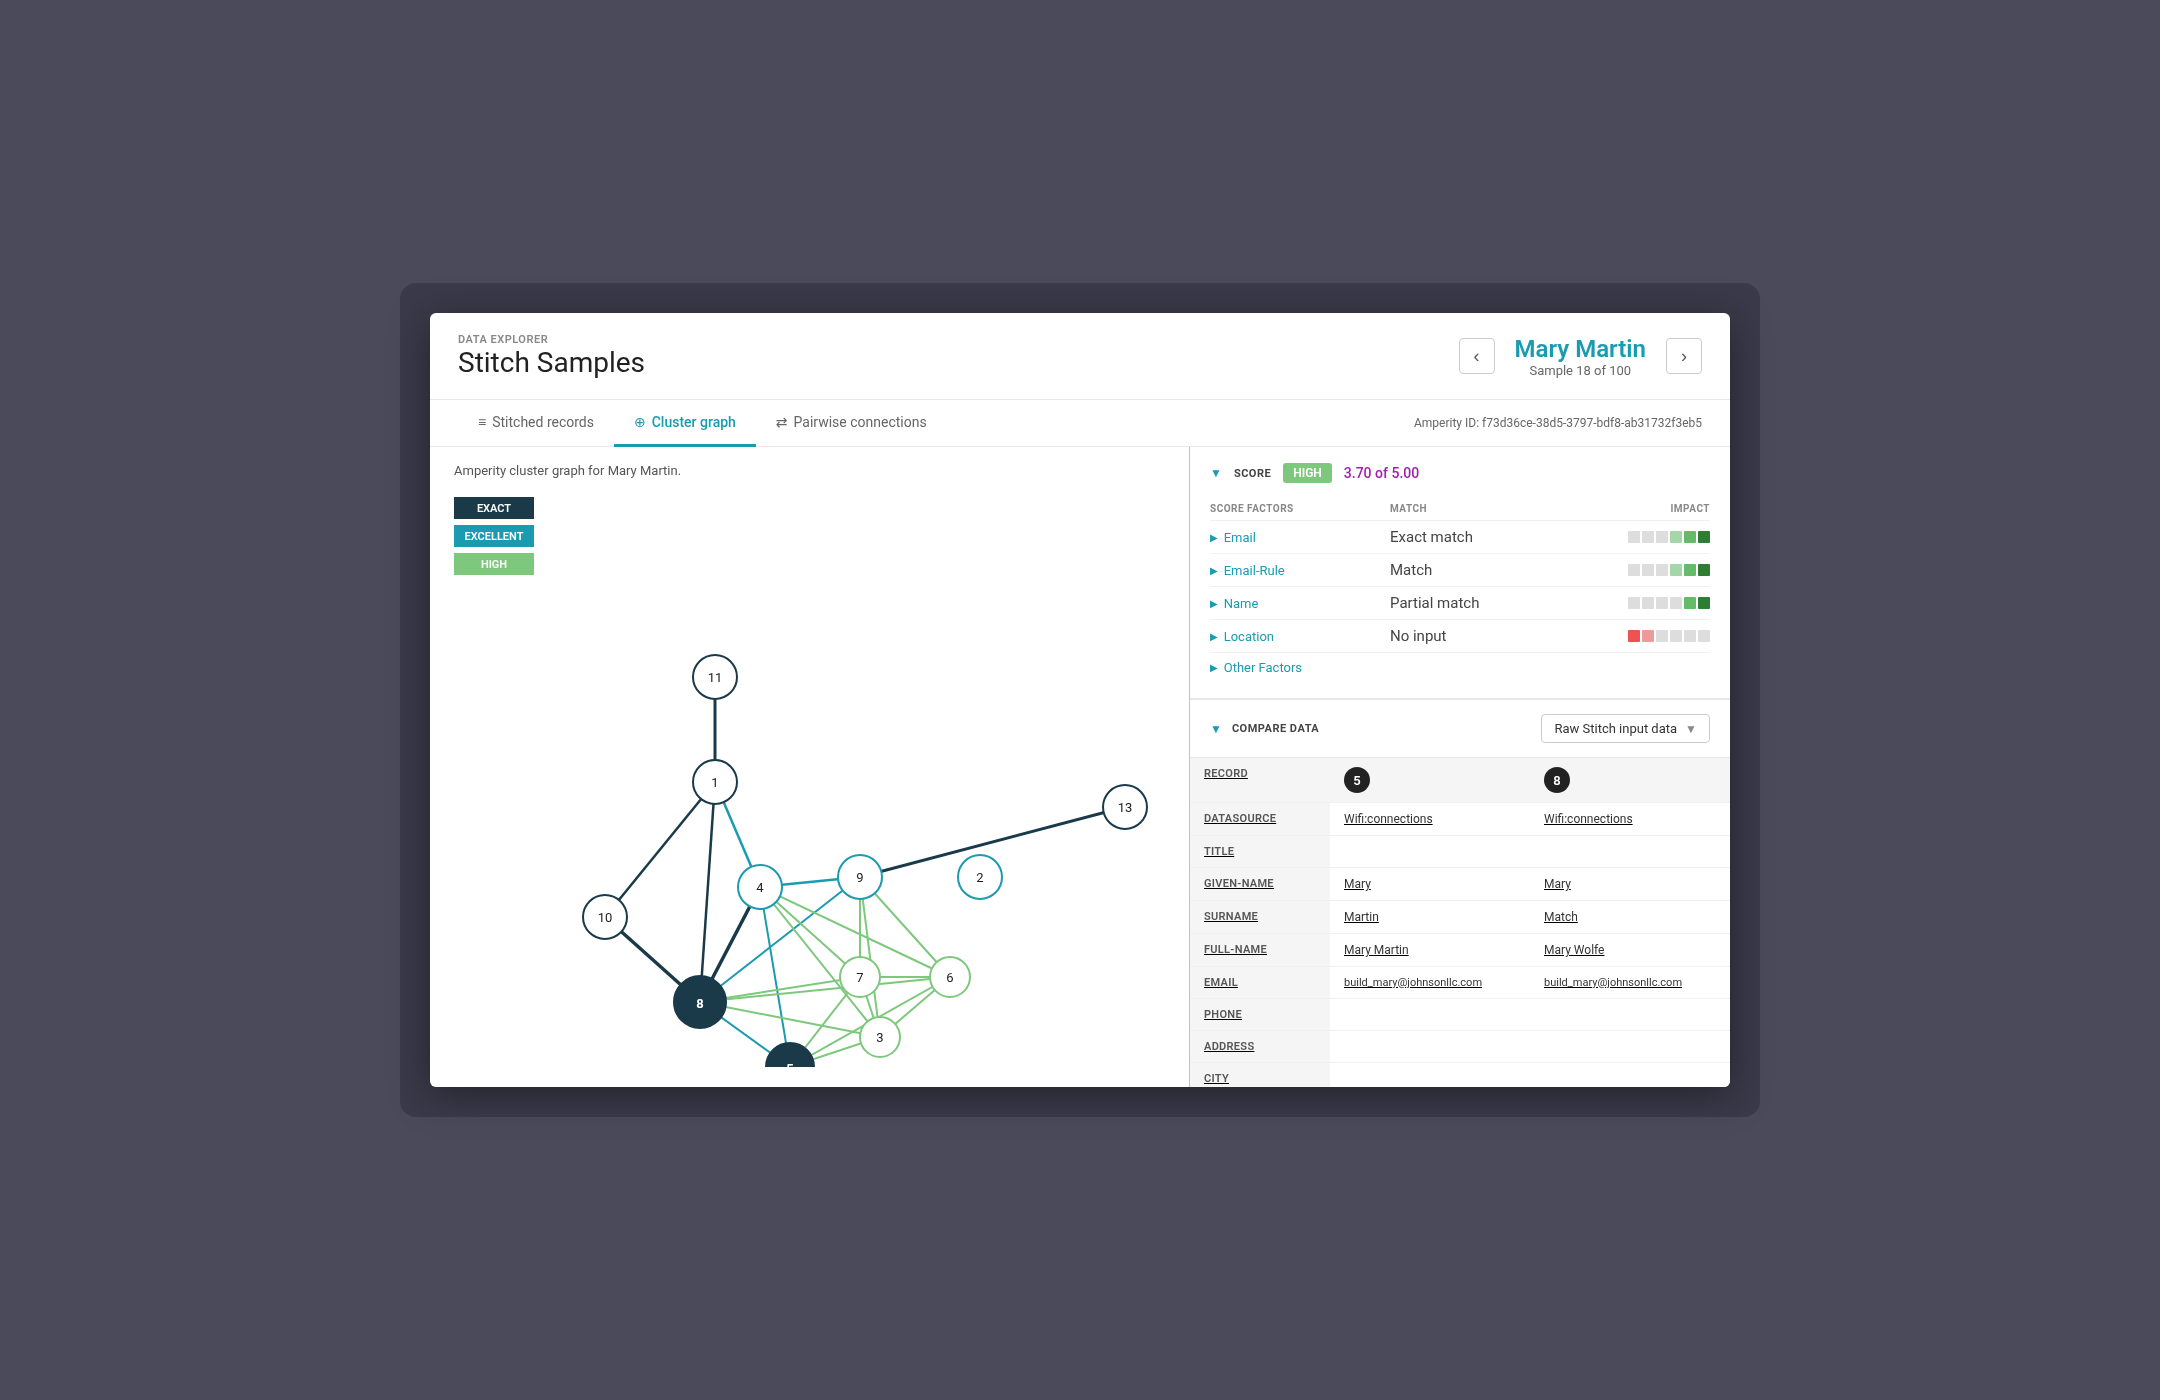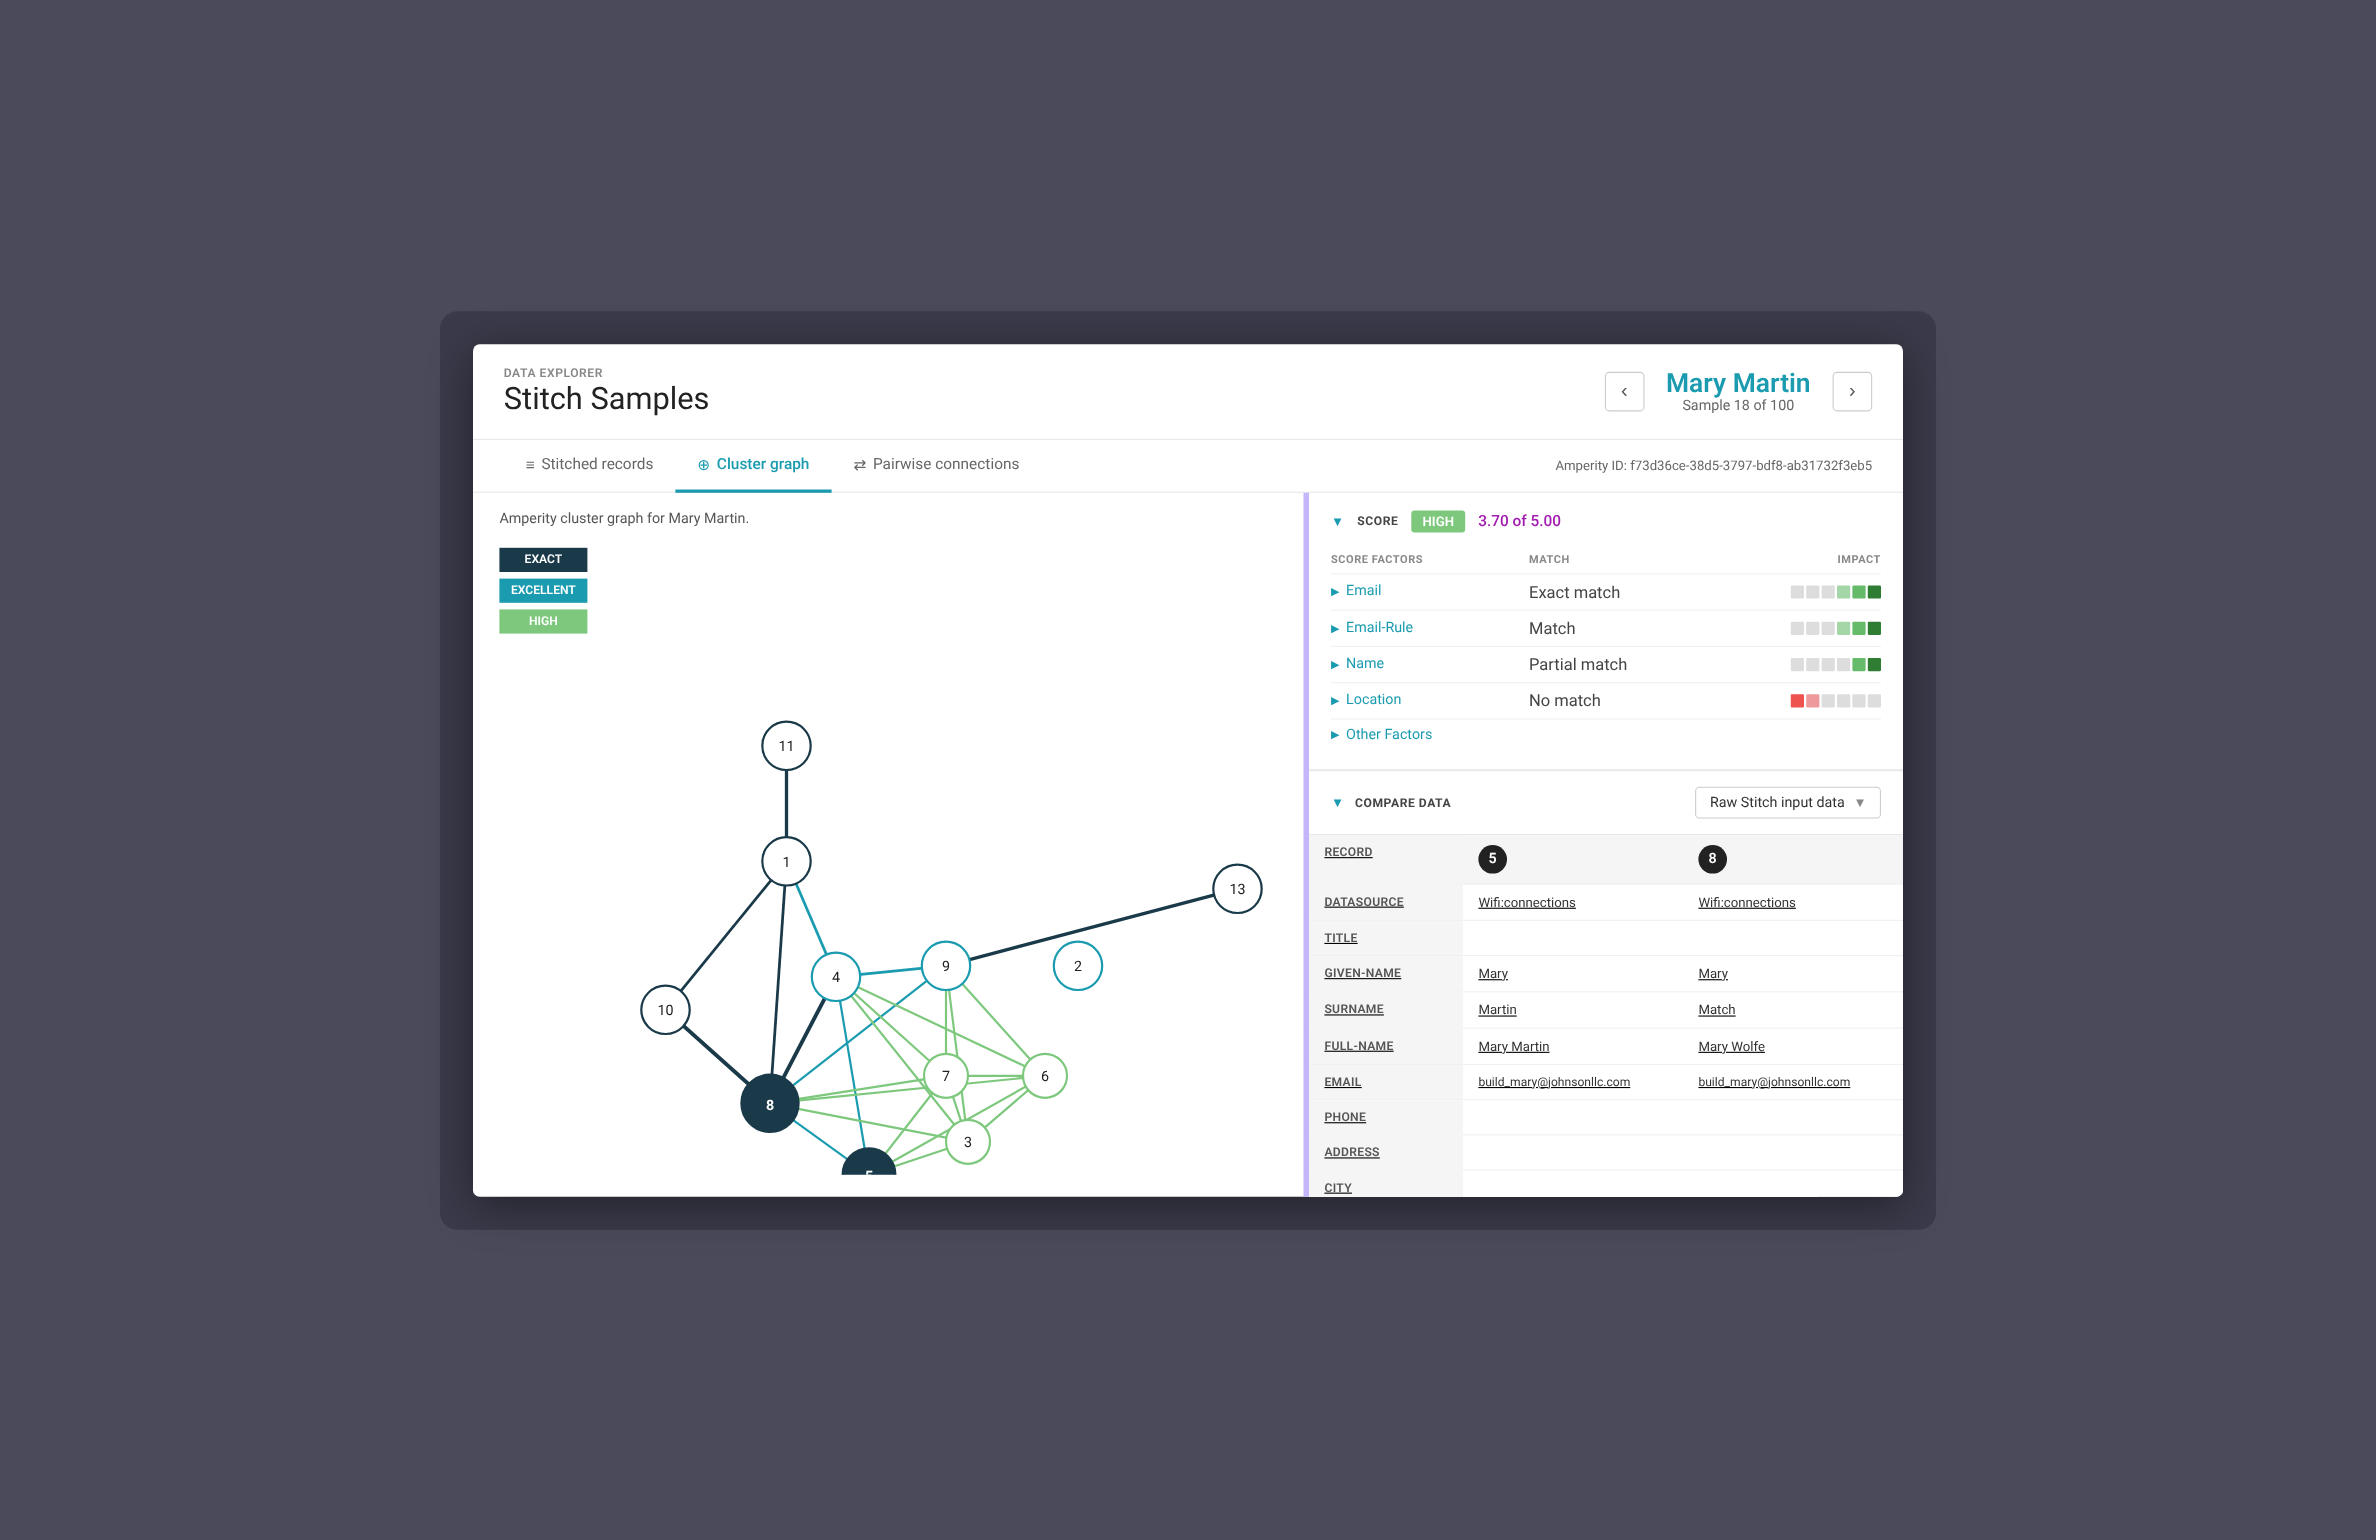--- a/index.html
+++ b/index.html
@@ -123,21 +123,21 @@
       color: #666;
     }
     
     .main-content {
       display: flex;
       height: 640px;
     }
     
     .graph-panel {
       flex: 0 0 760px;
-      border-right: 5px solid #c4b5fd;
+      border-right: 1px solid #c4b5fd;
       position: relative;
       overflow: hidden;
     }
     .graph-description {
       padding: 16px 24px;
       font-size: 13px;
       color: #555;
     }
     .legend {
       position: absolute;
@@ -538,21 +538,21 @@
                 <div class="impact-segment seg-green-mid"></div>
                 <div class="impact-segment seg-green-dark"></div>
               </div>
             </div>
 
             <div class="factor-row">
               <div class="factor-name">
                 <span class="factor-arrow">▶</span>
                 <span>Location</span>
               </div>
-              <div class="factor-match">No match</div>
+              <div class="factor-match">No input</div>
               <div class="impact-bar">
                 <div class="impact-segment seg-red"></div>
                 <div class="impact-segment seg-red-light"></div>
                 <div class="impact-segment seg-gray"></div>
                 <div class="impact-segment seg-gray"></div>
                 <div class="impact-segment seg-gray"></div>
                 <div class="impact-segment seg-gray"></div>
               </div>
             </div>
 

